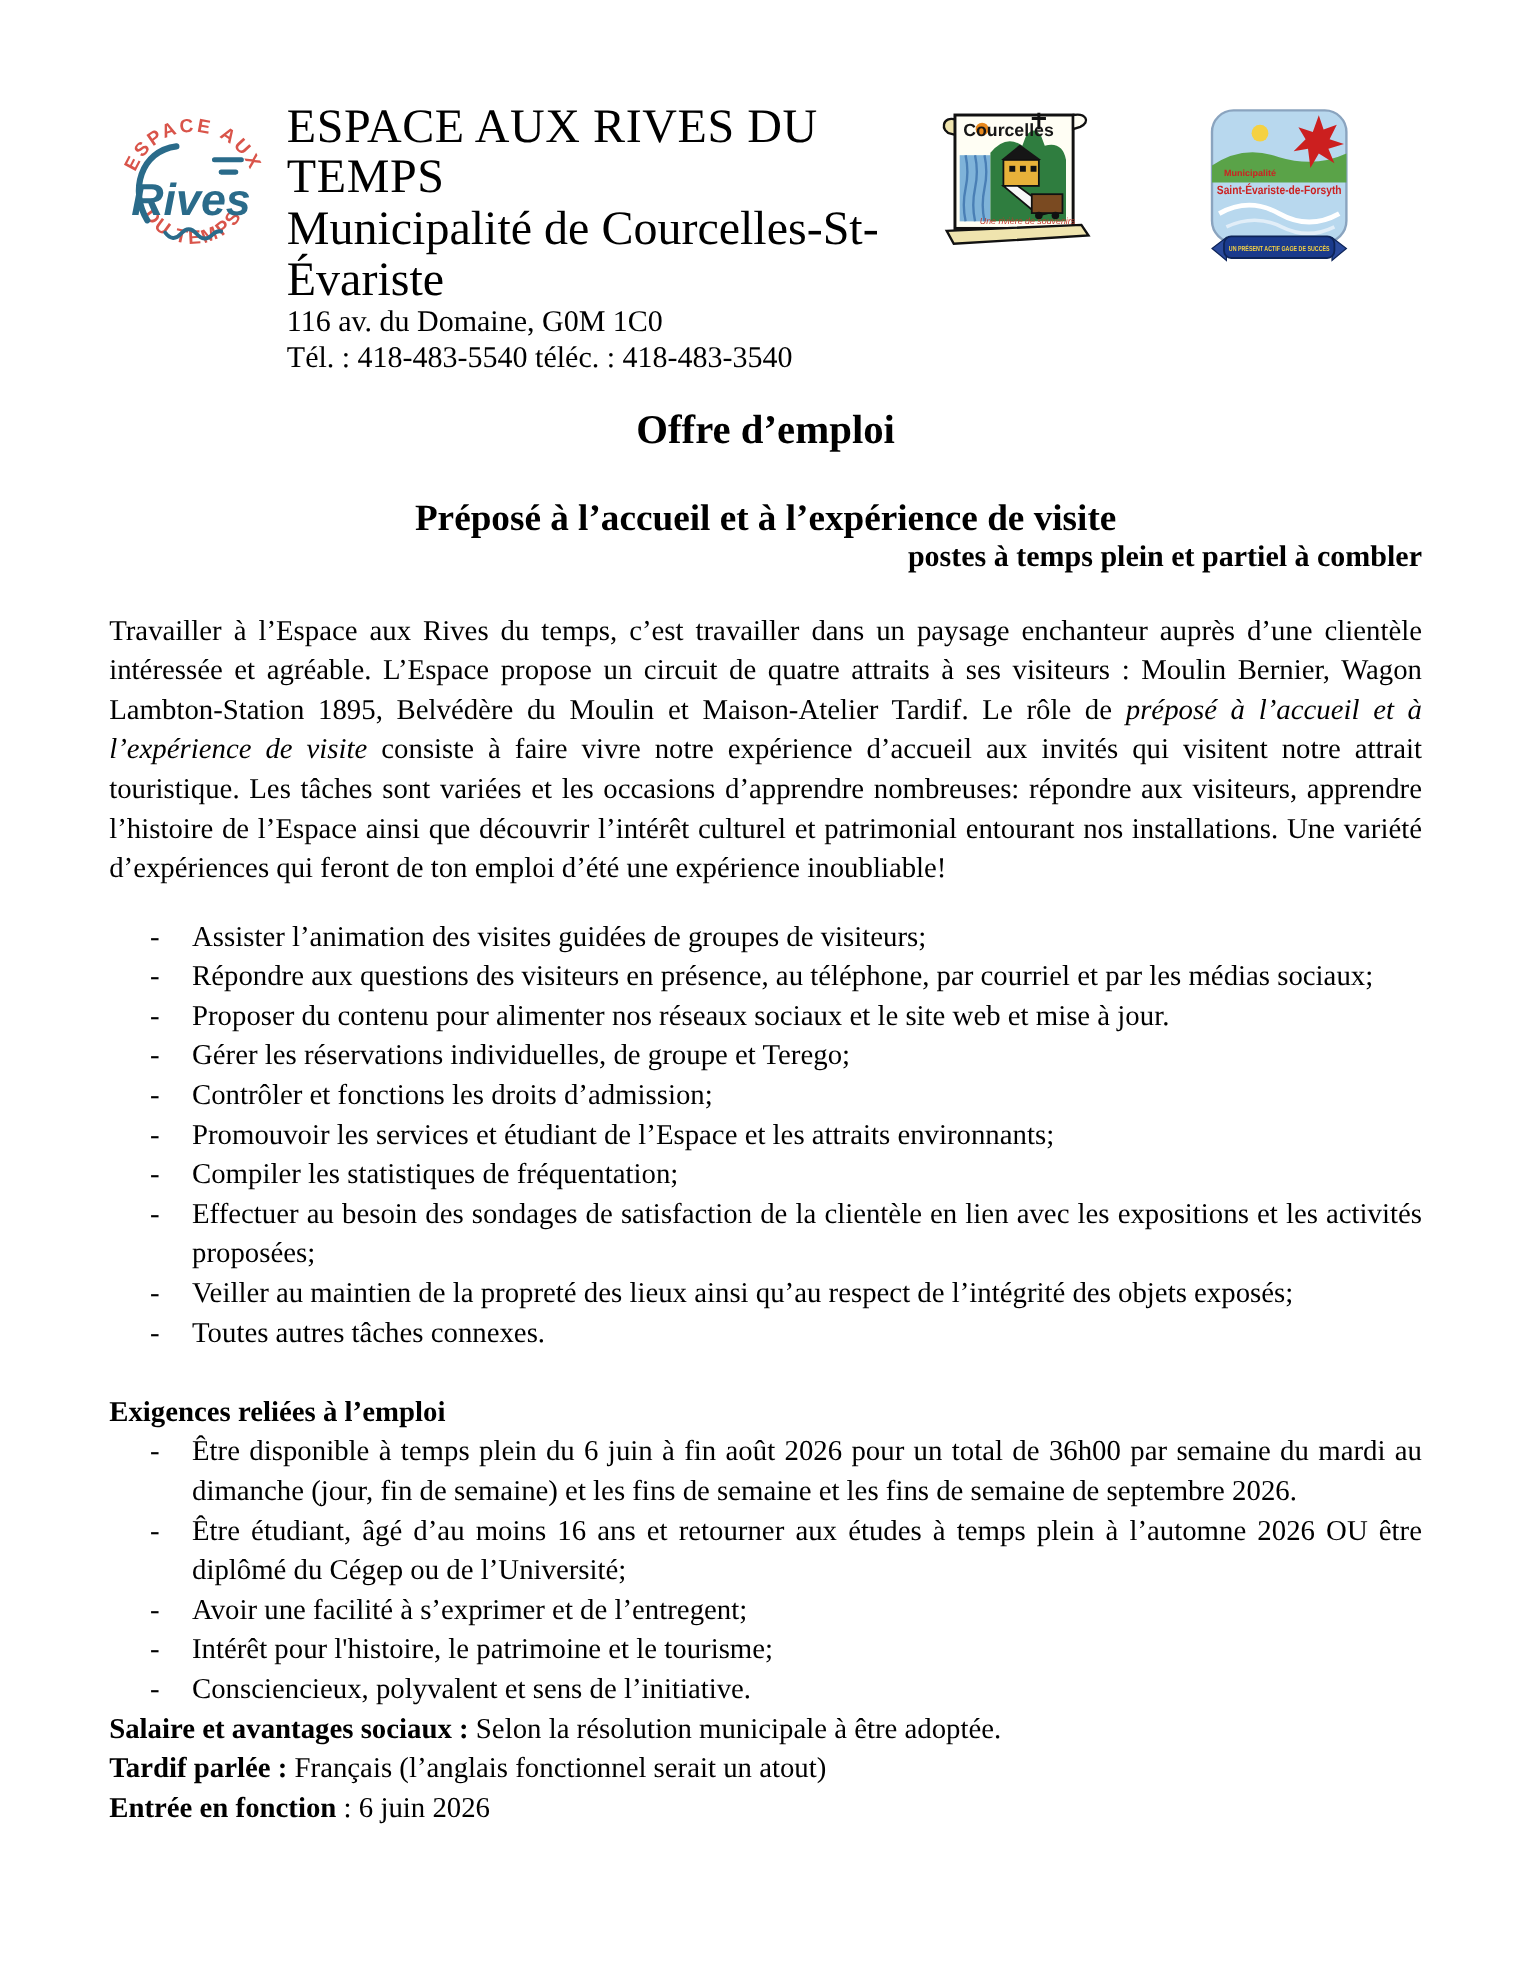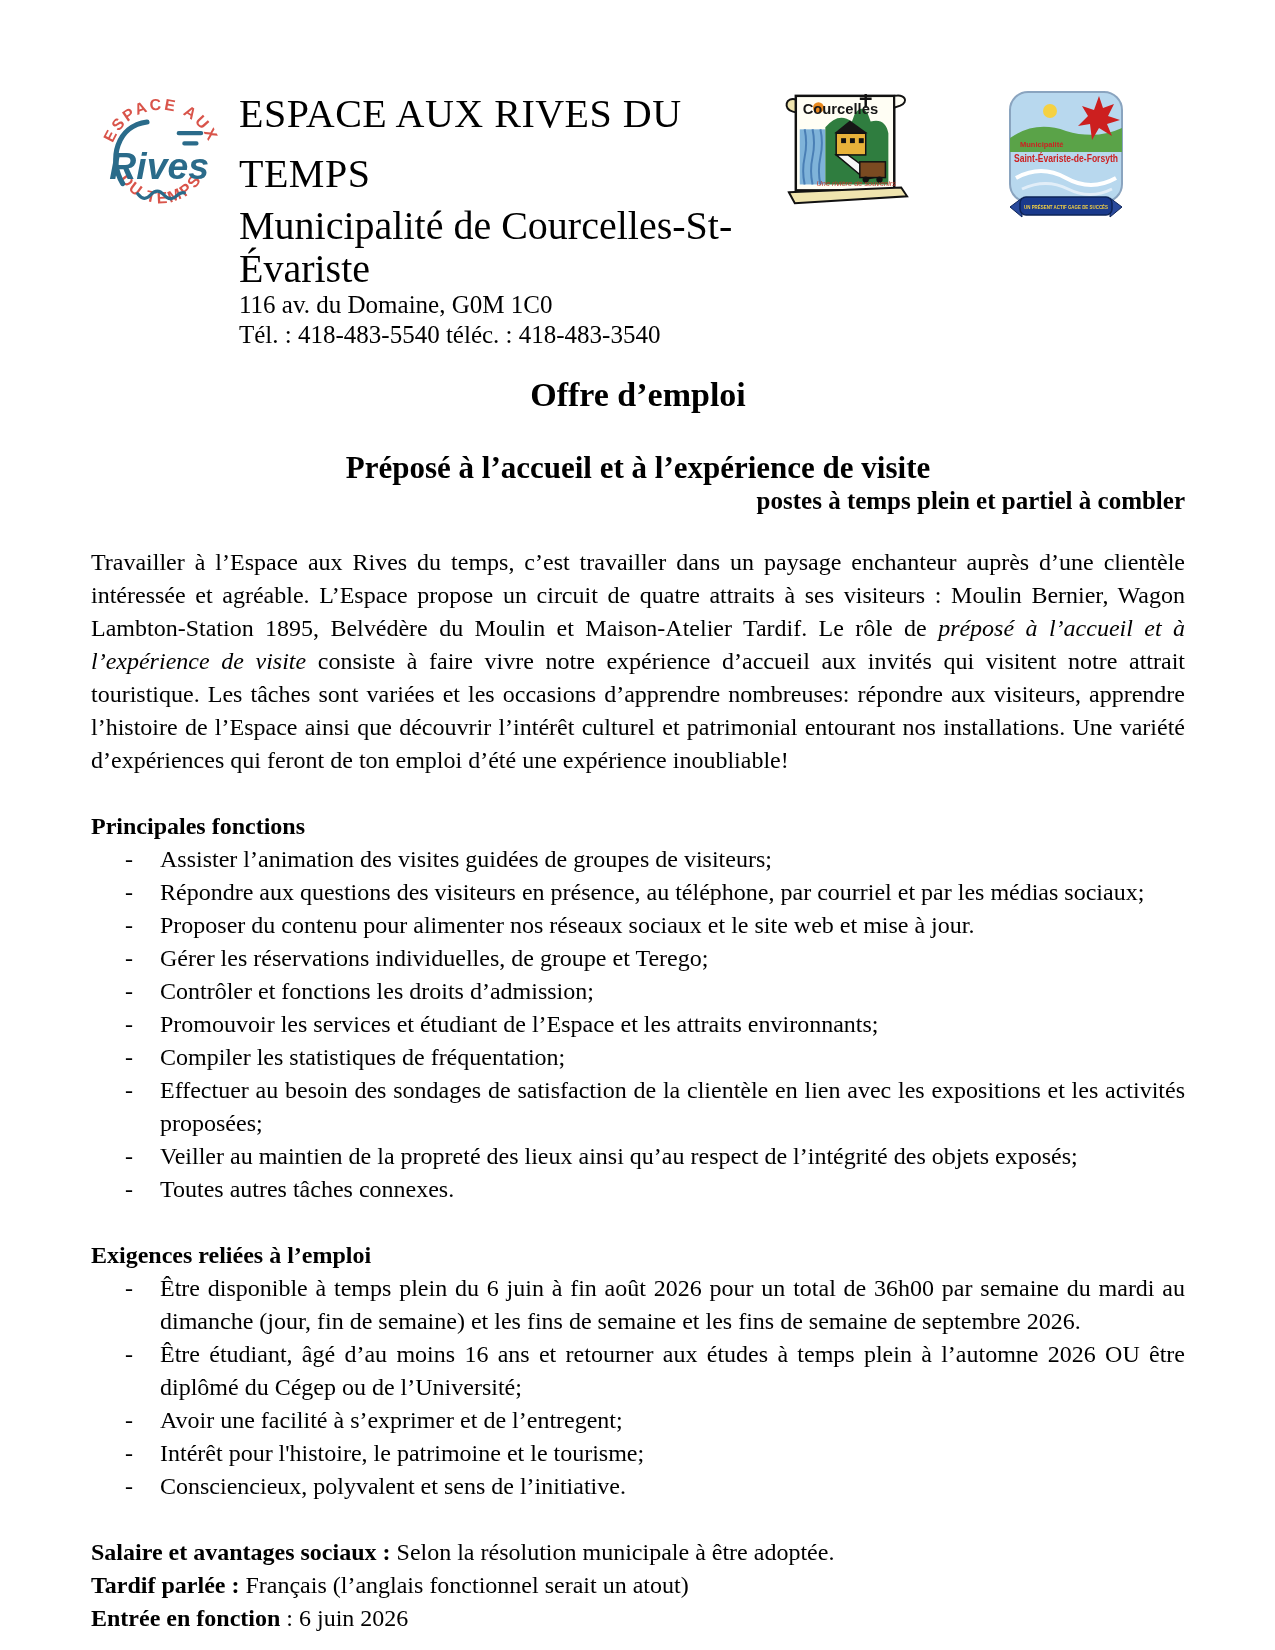--- a/index.html
+++ b/index.html
@@ -8,39 +8,39 @@
     background:#ffffff; color:#000;
     font-family:"Liberation Serif","DejaVu Serif",serif;
     font-size:24px; line-height:33px;
     box-sizing:border-box; padding:84px 90px 0 91px;
     overflow:hidden;
   }
   
   .header { display:flex; align-items:flex-start; }
   .logo-rives { width:140px; height:145px; flex:0 0 auto; }
   .header-text { margin-left:8px; }
-  .org-name { font-size:40px; line-height:60px; font-weight:normal; letter-spacing:0.5px; }
+  .org-name { font-size:40px; line-height:42px; font-weight:normal; letter-spacing:0.5px; }
   .muni { font-size:40px; line-height:43px; font-weight:normal; }
   .addr,.phone { font-size:25px; line-height:30px; }
   .header-logos { margin-left:auto; display:flex; gap:90px; padding-right:58px; padding-top:2px; }
   .logo-courcelles { width:135px; height:128px; }
   .logo-ste { width:122px; height:140px; }
   
   .doc-title { text-align:center; font-weight:bold; font-size:34px; line-height:33px; margin-top:28px; }
   .job-title { text-align:center; font-weight:bold; font-size:31px; line-height:34px; margin-top:40px; }
   .job-subtitle { text-align:right; font-weight:bold; font-size:25px; line-height:30px; margin-top:1px; }
   
   .intro { text-align:justify; margin-top:30px; }
   .it { font-style:italic; }
   .section-heading { font-weight:bold; margin-top:33px; }
   .section-intro { }
   .dash-item { display:flex; text-align:justify; }
   .dash-marker { flex:0 0 35px; margin-left:34px; }
   .dash-text { flex:1; }
-  .details { margin-top:33px; }
+  .details { }
   .detail-label { font-weight:bold; }
   svg text { font-family:"Liberation Sans","DejaVu Sans",sans-serif; }
 </style>
 </head>
 <body>
 
 <div class="page">
 
   <div class="header">
 
@@ -109,21 +109,20 @@
       </svg>
     </div>
   </div>
 
   <div class="doc-title">Offre d’emploi</div>
   <div class="job-title">Préposé à l’accueil et à l’expérience de visite</div>
   <div class="job-subtitle">postes à temps plein et partiel à combler</div>
 
   <p class="intro"><span>Travailler à l’Espace aux Rives du temps, c’est travailler dans un paysage enchanteur auprès d’une clientèle intéressée et agréable. L’Espace propose un circuit de quatre attraits à ses visiteurs : Moulin Bernier, Wagon Lambton-Station 1895, Belvédère du Moulin et Maison-Atelier Tardif. Le rôle de </span><span class="it">préposé à l’accueil et à l’expérience de visite</span><span> consiste à faire vivre notre expérience d’accueil aux invités qui visitent notre attrait touristique. Les tâches sont variées et les occasions d’apprendre nombreuses: répondre aux visiteurs, apprendre l’histoire de l’Espace ainsi que découvrir l’intérêt culturel et patrimonial entourant nos installations. Une variété d’expériences qui feront de ton emploi d’été une expérience inoubliable!</span></p>
 
-  <div class="section-heading">Principales fonctions</div>
   <div>
     <div class="dash-item">
         <span class="dash-marker">-</span>
         <span class="dash-text">Assister l’animation des visites guidées de groupes de visiteurs;</span>
       </div>
     <div class="dash-item">
         <span class="dash-marker">-</span>
         <span class="dash-text">Répondre aux questions des visiteurs en présence, au téléphone, par courriel et par les médias sociaux;</span>
       </div>
     <div class="dash-item">

